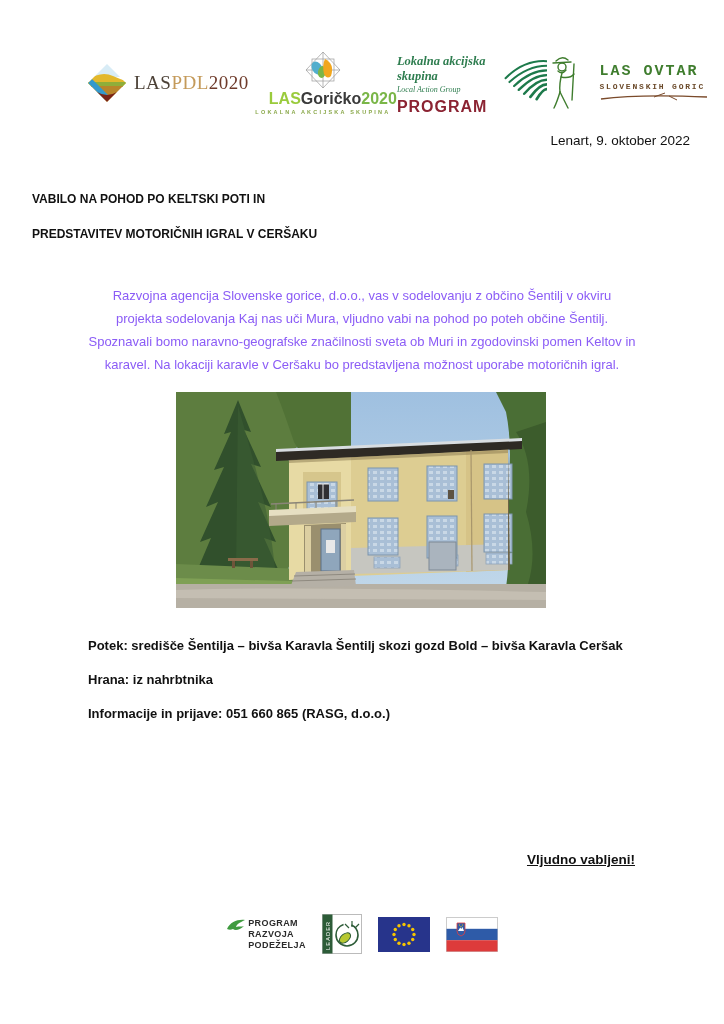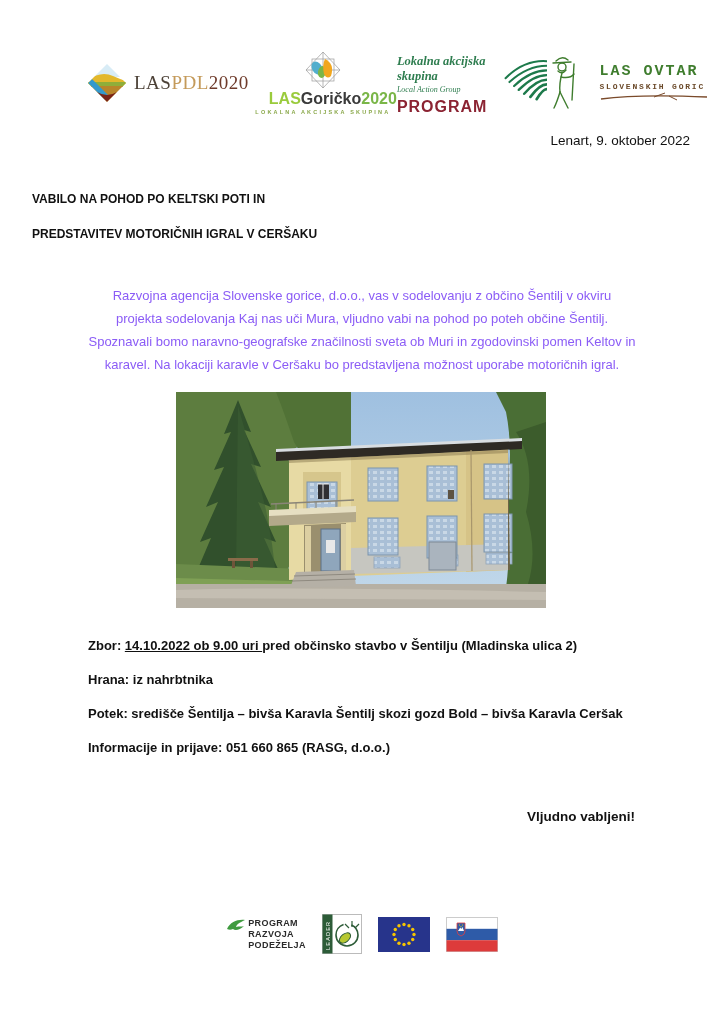--- a/index.html
+++ b/index.html
@@ -37,21 +37,21 @@
   .date-line { position:absolute; top:133px; right:34px; font-size:13.5px; color:#111; }
   .title-block { position:absolute; top:192px; left:0; width:724px; text-align:left; font-weight:bold; font-size:12px; color:#111;margin-left:32px; }
   .title-block .t2 { margin-top:21px; }
   .intro { position:absolute; top:284px; left:88px; width:548px; text-align:center; font-size:13px; line-height:23px; color:#8b5cf6; }
 
   .photo { position:absolute; left:176px; top:392px; width:370px; height:216px; }
 
   .details { position:absolute; left:88px; top:638px; width:560px; font-weight:bold; font-size:13px; color:#111; }
   .details .row { margin-bottom:19px; }
   .u { text-decoration:underline; }
-  .closing { position:absolute; top:809px; right:89px; font-weight:bold; font-size:13.5px; color:#111; }
+  .closing { position:absolute; top:852px; right:89px; font-weight:bold; font-size:13.5px; color:#111;text-decoration:underline; }
 
   
   .footer-logos { position:absolute; left:0; top:914px; width:724px; display:flex; align-items:center; justify-content:center; gap:16px; }
   .prp { display:flex; align-items:flex-start; gap:2px; }
   .prp-lines { font-size:9px; line-height:11px; letter-spacing:0.4px; color:#2b2b2b; font-weight:bold; }
   .footer-caption { position:absolute; top:966px; left:0; width:724px; text-align:center; font-size:8.5px; color:#3a3a3a; letter-spacing:0.1px; }
 </style>
 </head>
 <body>
 
@@ -217,23 +217,22 @@
     <rect x="129" y="134" width="6" height="46" fill="#dccfa2"></rect>
     <rect x="165" y="132" width="5" height="47" fill="#dccfa2"></rect>
 
     <path d="M120,180 L178,178 L180,194 L114,196 Z" fill="#b5b0a6"></path>
     <path d="M118,184 L179,182 M116,189 L180,187" stroke="#8f8a80" stroke-width="1" fill="none"></path>
 
     <path d="M332,56 L334,178 L332,178 Z" fill="#6e6448"></path>
   </svg>
 
   <div class="details">
-    <div class="row"><span>Zbor: </span><span class="u">14.10.2022 ob 9.00 uri </span><span>pred občinsko stavbo v Šentilju (Mladinska ulica 2)</span></div>
+    <div class="row">Potek: središče Šentilja – bivša Karavla Šentilj skozi gozd Bold – bivša Karavla Ceršak</div>
     <div class="row">Hrana: iz nahrbtnika</div>
-    <div class="row">Potek: središče Šentilja – bivša Karavla Šentilj skozi gozd Bold – bivša Karavla Ceršak</div>
     <div class="row">Informacije in prijave: 051 660 865 (RASG, d.o.o.)</div>
   </div>
 
   <div class="closing">Vljudno vabljeni!</div>
 
   <div class="footer-logos">
     <div class="prp">
       <svg width="20" height="18" viewBox="0 0 20 18">
         <path d="M1,11 C4,4 12,1 19,2 C13,5 11,6 10,9 C13,8 16,9 18,8 C14,12 9,13 7,11 C5,12 3,12 1,11 Z" fill="#3f9b3f"></path>
       </svg>

